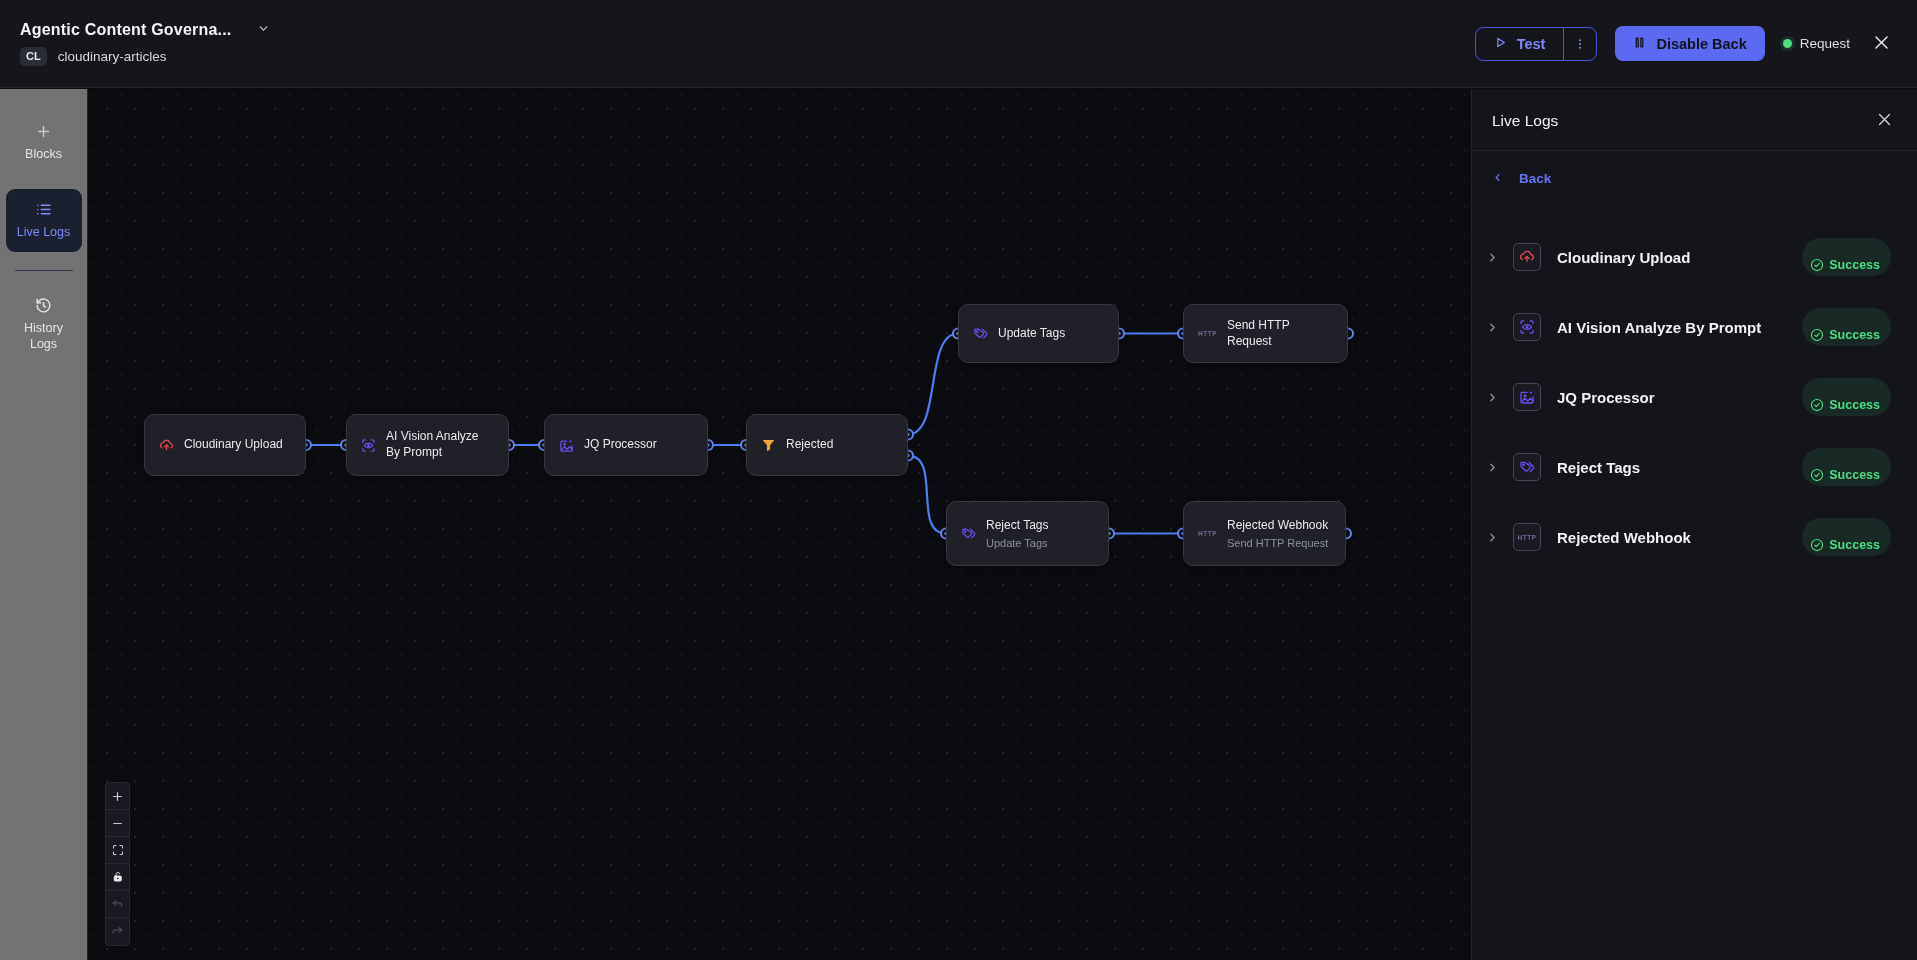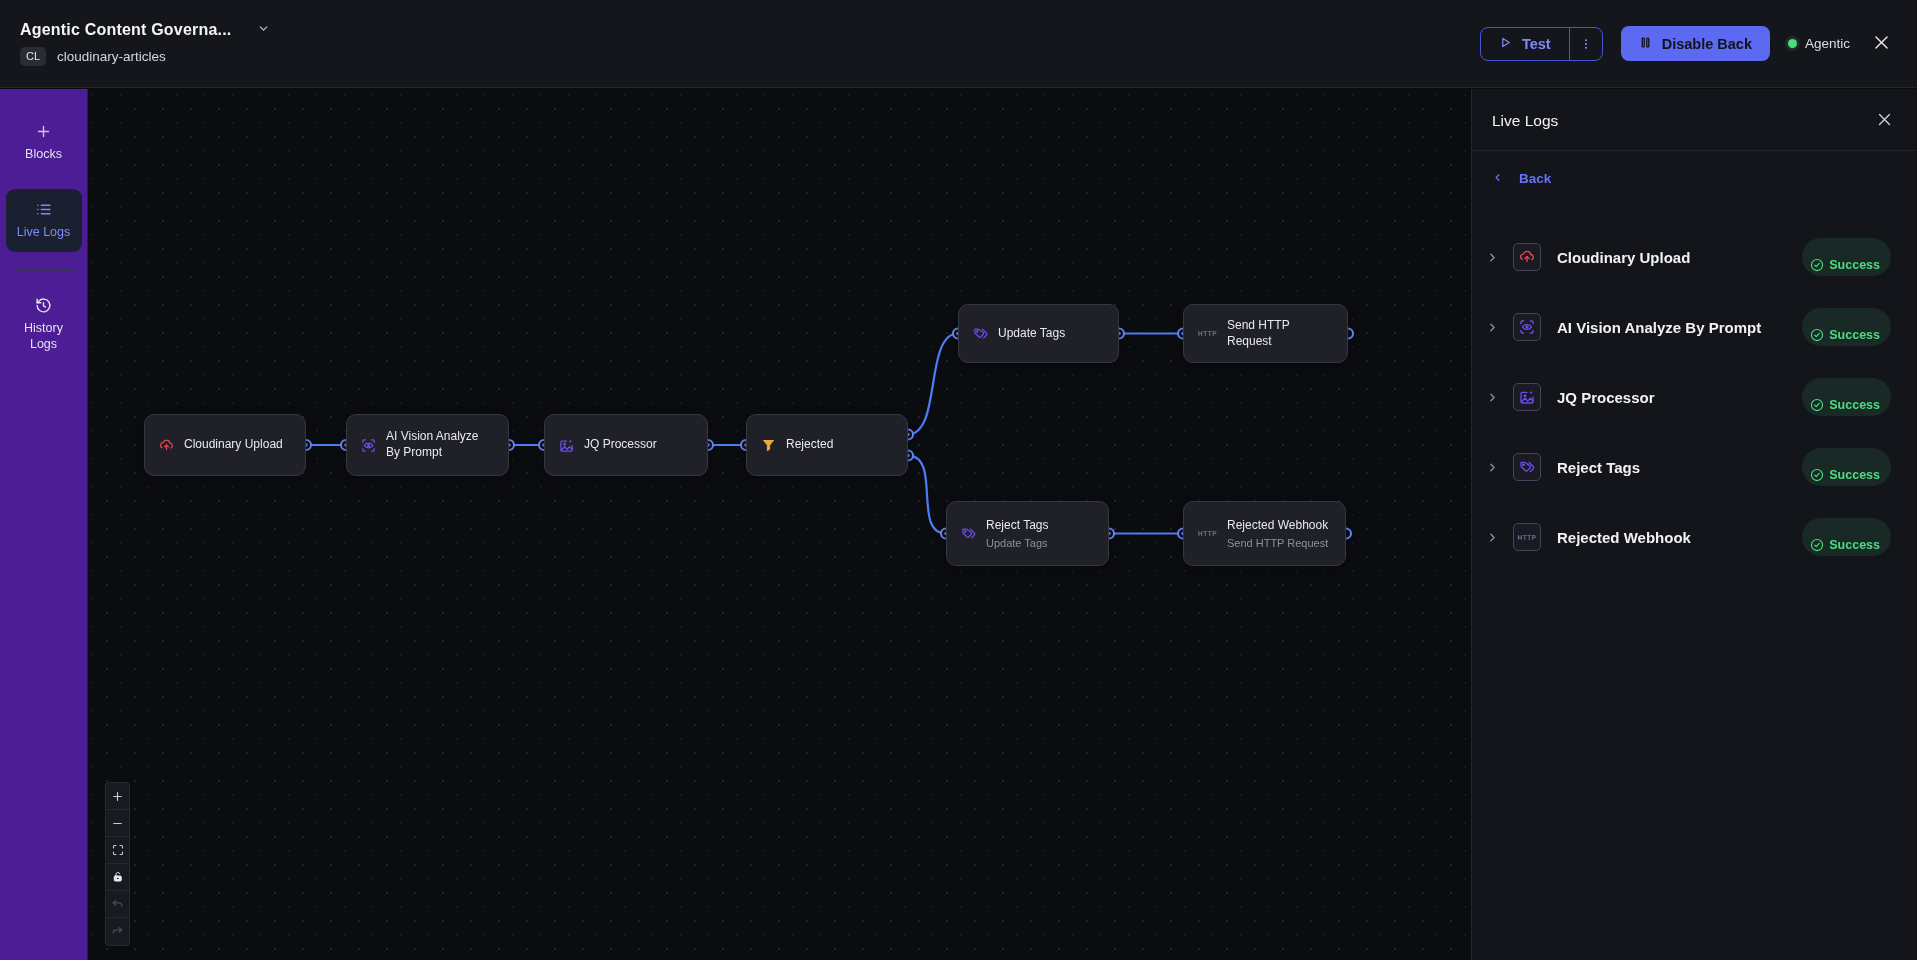--- a/index.html
+++ b/index.html
@@ -6,33 +6,33 @@
   html,body { width:1917px; height:960px; background:#0b0c10; font-family:"Liberation Sans", sans-serif; overflow:hidden; }
   .app { position:relative; width:1917px; height:960px; }
 
   
   header { position:absolute; top:0; left:0; right:0; height:88px; background:#15161c; border-bottom:1px solid #24252e; display:flex; align-items:center; justify-content:space-between; padding:0 22px 0 20px; z-index:5; }
   .hdr-left { display:flex; flex-direction:column; gap:8px; }
   .title-row { display:flex; align-items:center; gap:26px; cursor:pointer; }
   .title-row h1 { font-size:16px; font-weight:bold; color:#f4f5f7; letter-spacing:.2px; }
   .chev { color:#b9bcc6; }
   .subtitle-row { display:flex; align-items:center; gap:11px; }
-  .cl-badge { background:#2b2d36; color:#e8e9ee; font-size:11px; font-weight:normal; padding:4px 6px; border-radius:5px; line-height:1; }
+  .cl-badge { background:#2b2d36; color:#e8e9ee; font-size:11px; font-weight:bold; padding:4px 6px; border-radius:5px; line-height:1; }
   .cloud-name { color:#d6d8de; font-size:13.5px; }
   .hdr-right { display:flex; align-items:center; gap:18px; }
   .split-btn { display:flex; align-items:stretch; border:1px solid #4656d8; border-radius:8px; overflow:hidden; height:34px; }
   .split-btn .test-part { display:flex; align-items:center; gap:10px; padding:0 18px; color:#7d8bfa; font-size:14.5px; font-weight:bold; cursor:pointer; background:transparent; border:none; }
   .split-btn .kebab-part { display:flex; align-items:center; padding:0 9px; border-left:1px solid #4656d8; color:#7d8bfa; cursor:pointer; background:transparent; }
   .primary-btn { display:flex; align-items:center; gap:10px; background:#5b6af0; color:#11131f; border:none; border-radius:8px; height:35px; padding:0 18px; font-size:14.5px; font-weight:bold; cursor:pointer; }
   .status { display:flex; align-items:center; gap:8px; color:#dcdee4; font-size:13.5px; }
   .status-dot { width:9px; height:9px; border-radius:50%; background:#4ade80; box-shadow:0 0 0 3px rgba(74,222,128,.12); }
   .close-x { background:none; border:none; color:#e9eaee; cursor:pointer; display:flex; padding:4px; }
 
   
-  nav.sidebar { position:absolute; top:89px; left:0; bottom:0; width:88px; background:#4c1d95; border-right:1px solid #23242c; display:flex; flex-direction:column; align-items:center; padding-top:22px; z-index:4; }
+  nav.sidebar { position:absolute; top:89px; left:0; bottom:0; width:88px; background:#737373; border-right:1px solid #23242c; display:flex; flex-direction:column; align-items:center; padding-top:22px; z-index:4; }
   .side-item { width:76px; display:flex; flex-direction:column; align-items:center; gap:7px; padding:12px 4px; border-radius:9px; cursor:pointer; color:#e3e4ea; font-size:12.5px; text-align:center; line-height:1.25; }
   .side-item + .side-item { margin-top:14px; }
   .side-item.active { background:#1b2030; color:#7d8bfa; }
   .side-item .s-icon { display:flex; }
   .side-divider { width:58px; border:none; border-top:1px solid #33354a; margin:18px 0 14px; }
 
   
   main.canvas { position:absolute; top:89px; left:89px; width:1382px; height:871px; background:#0b0c10;
     background-image:radial-gradient(circle, #20222c 1px, transparent 1.3px), radial-gradient(circle, #16181f 1px, transparent 1.3px);
     background-size:28px 28px, 28px 28px; background-position:4px 6px, 18px 20px; overflow:hidden; }
@@ -106,21 +106,21 @@
       </div>
       <button class="primary-btn">
         <span><svg width="13" height="13" viewBox="0 0 24 24" fill="none" stroke="currentColor" stroke-width="2.4">
               <rect x="6" y="4" width="3.6" height="16" rx="1"></rect>
               <rect x="14.4" y="4" width="3.6" height="16" rx="1"></rect>
             </svg></span>
         <span>Disable Back</span>
       </button>
       <div class="status">
         <span class="status-dot"></span>
-        <span>Agentic</span>
+        <span>Request</span>
       </div>
       <button class="close-x">
         <span><svg width="19" height="19" viewBox="0 0 24 24" fill="none" stroke="currentColor" stroke-width="1.8" stroke-linecap="round">
               <path d="M5 5l14 14M19 5 5 19"></path>
             </svg></span>
       </button>
     </div>
   </header>
 
   <nav class="sidebar">

